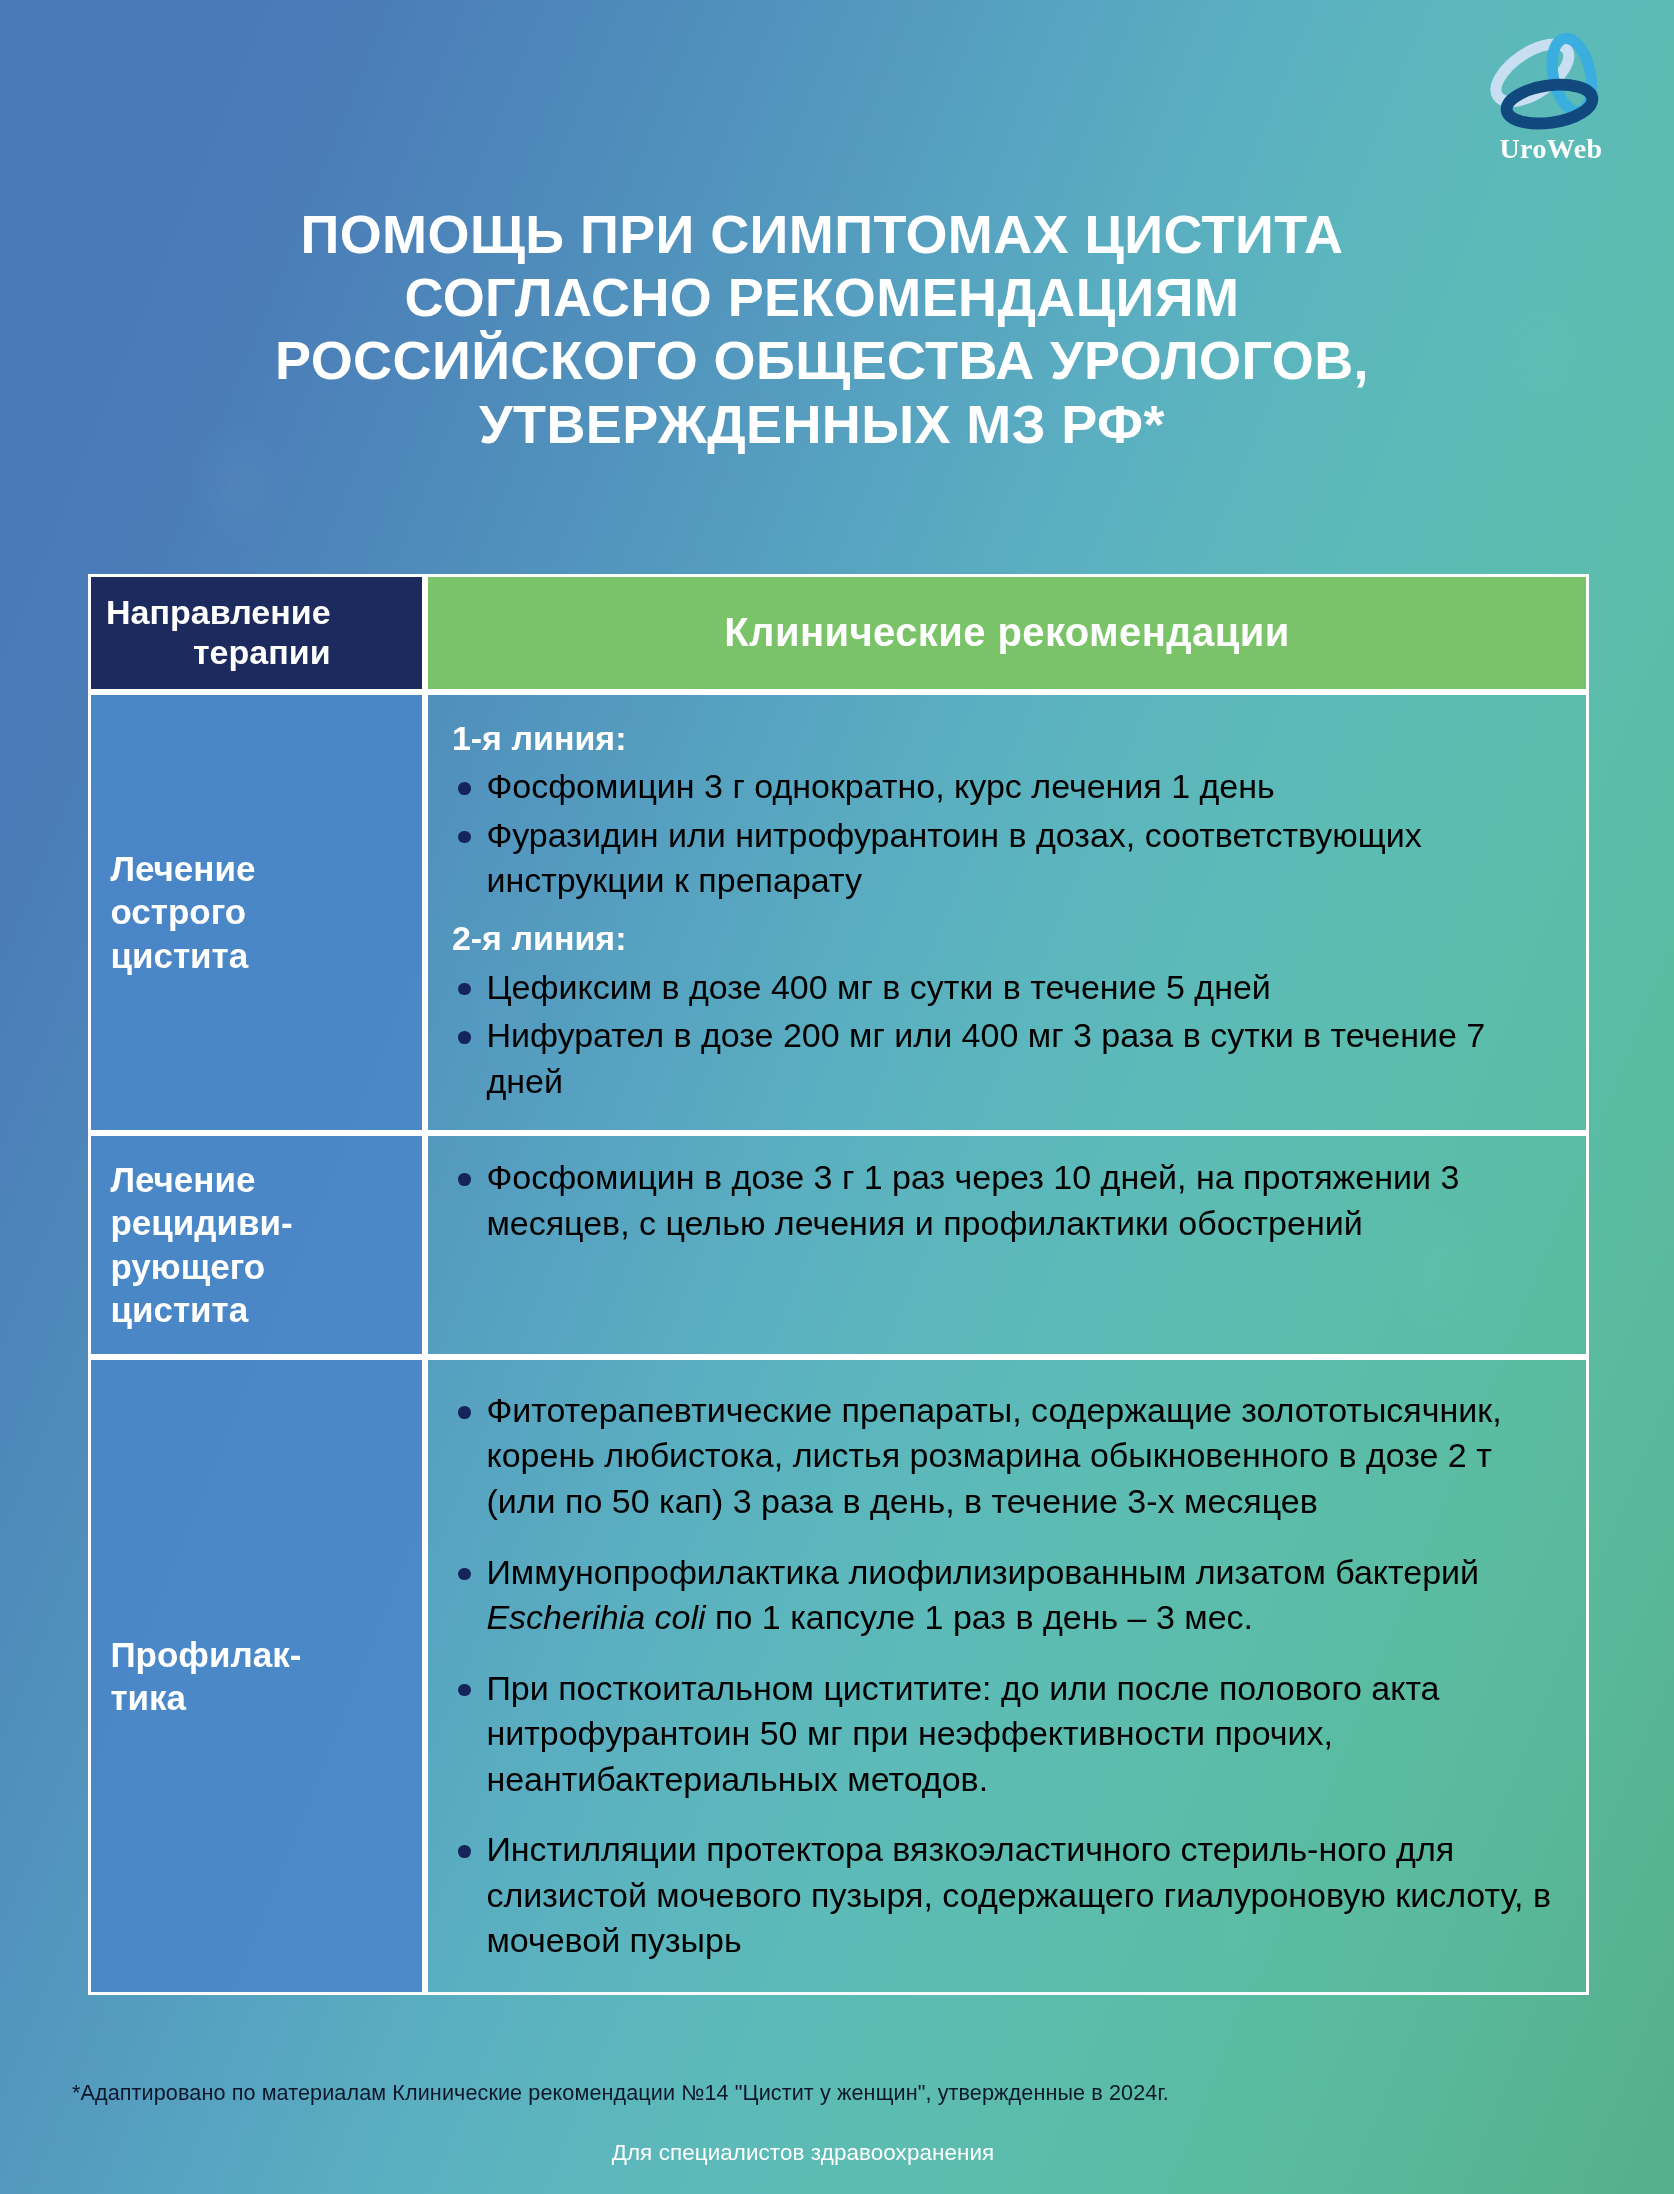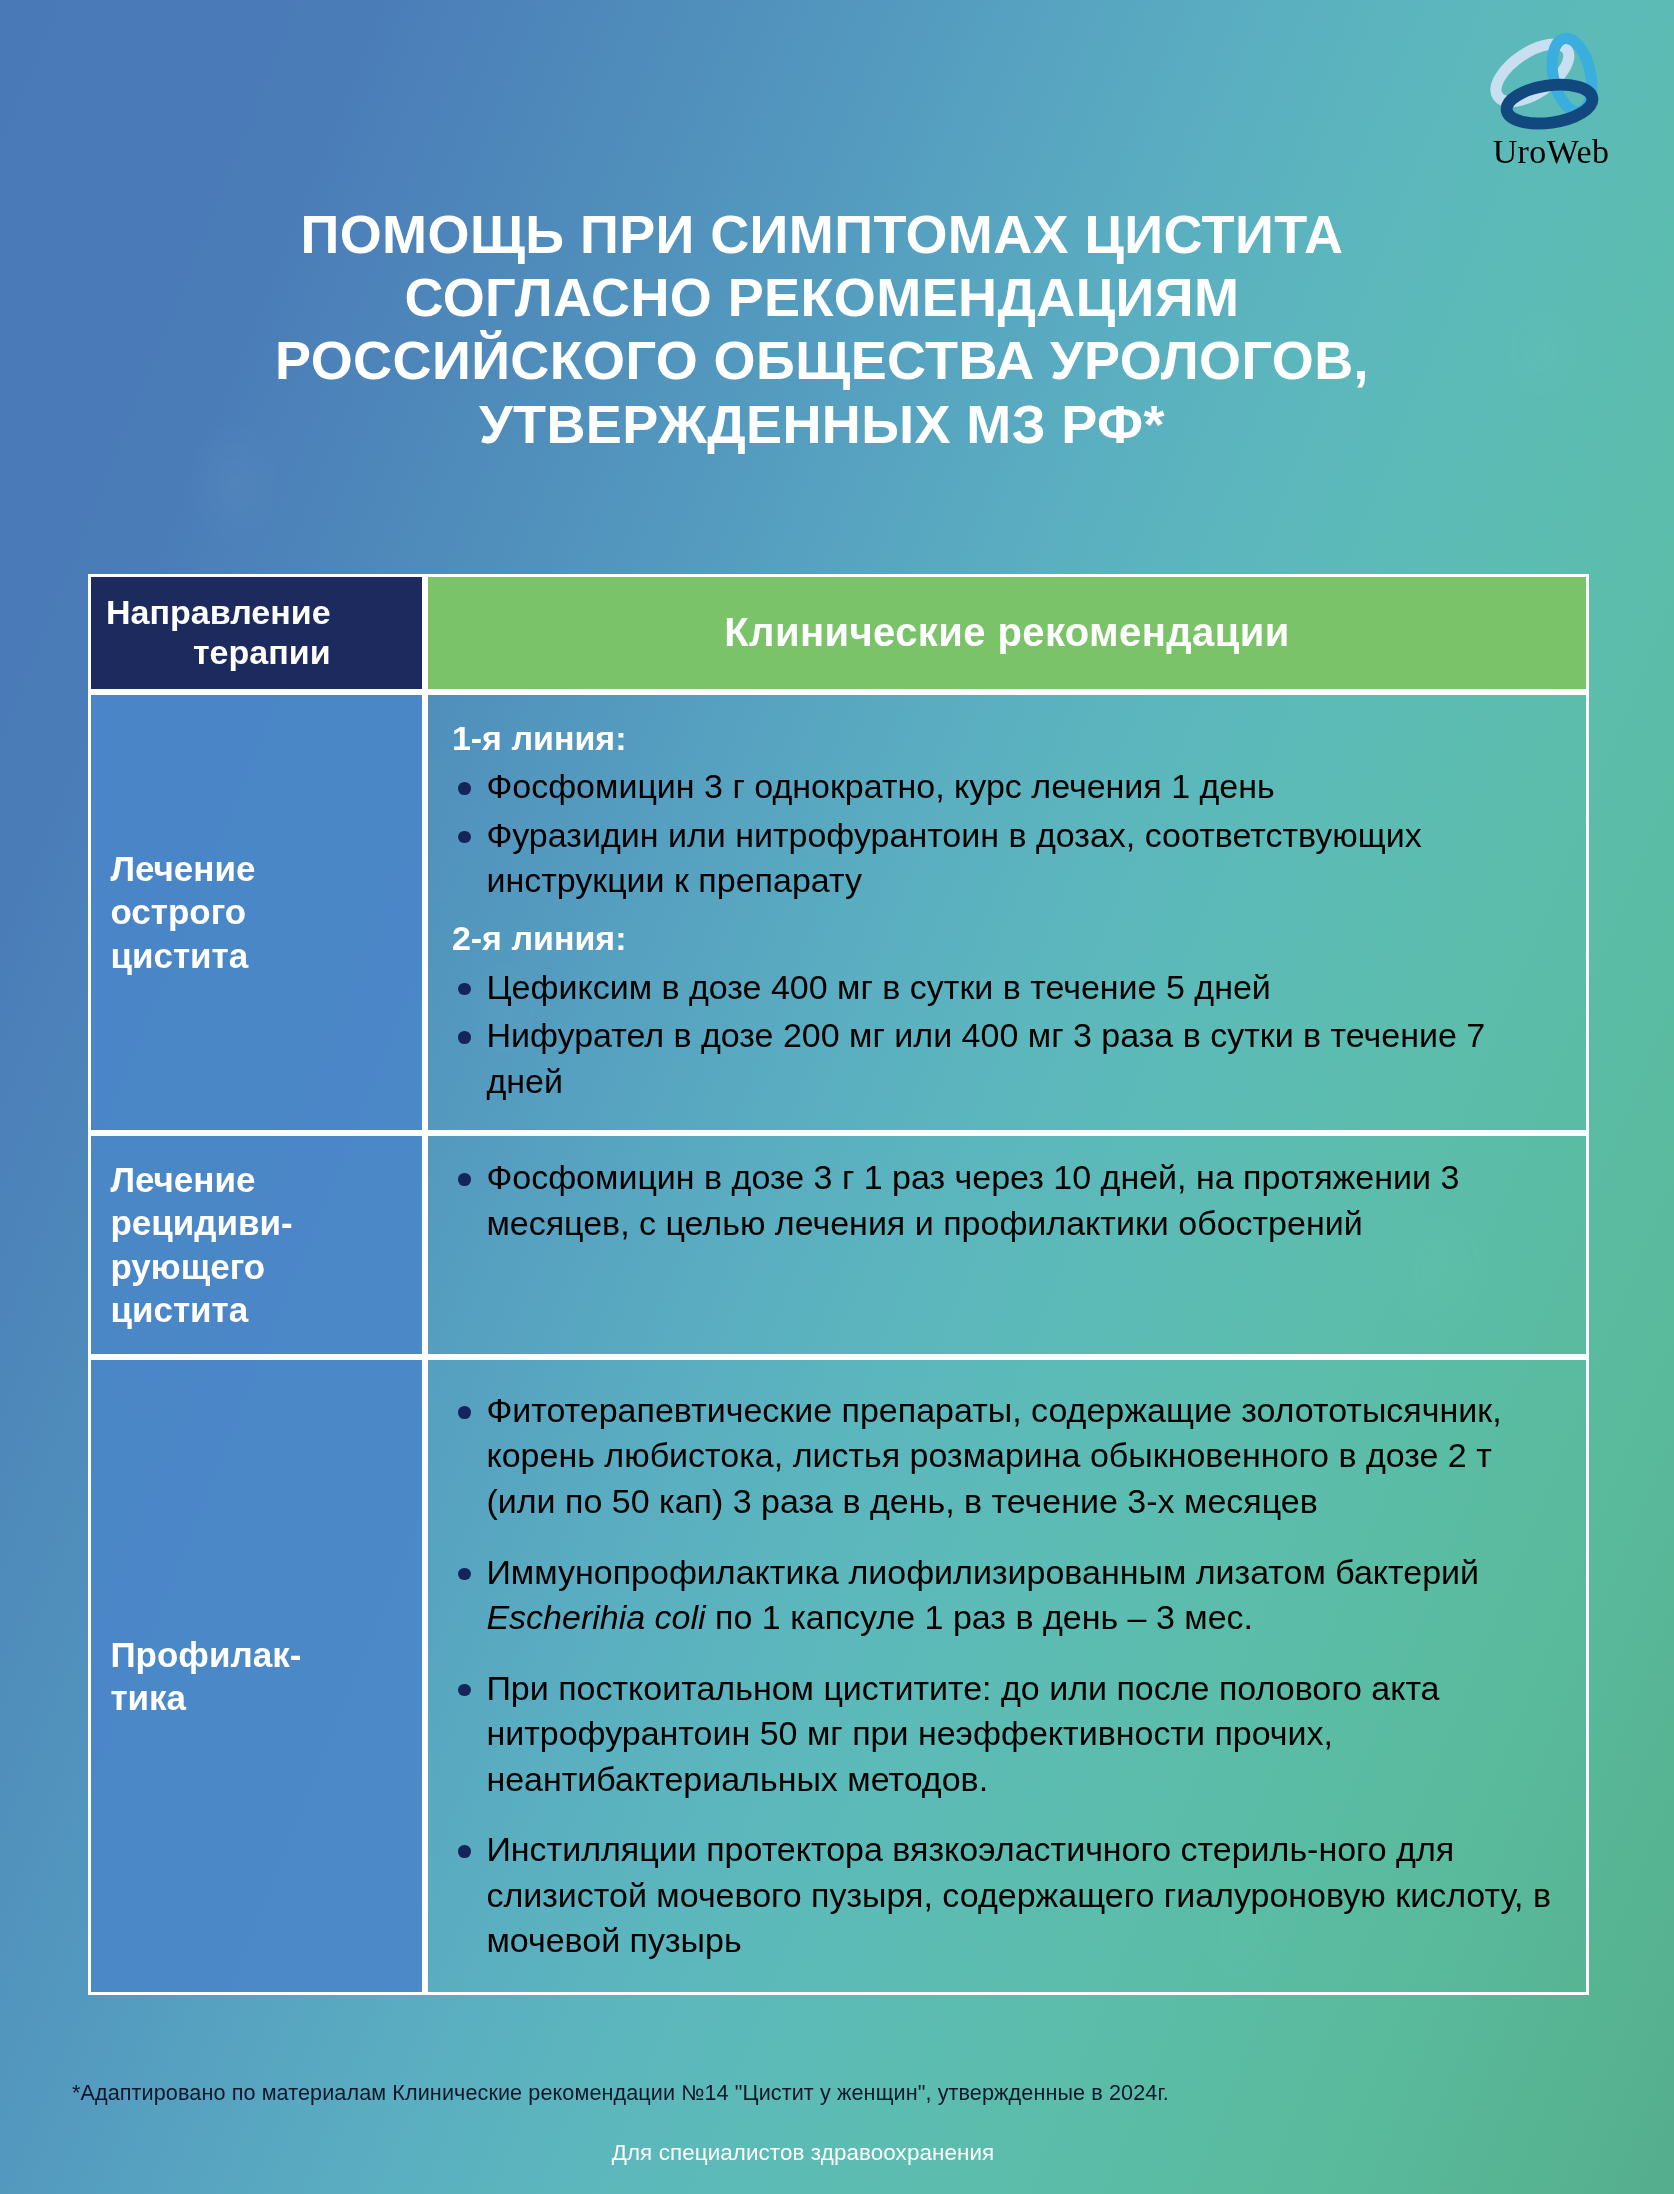--- a/index.html
+++ b/index.html
@@ -64,25 +64,26 @@
     position:absolute;
     top:28px;
     right:51px;
     width:146px;
     height:149px;
     text-align:center;
   }
   .logo svg { display:block; }
   .logo-word {
     font-family:"Liberation Serif", serif;
-    font-size:34px;
-    color:#000000;
+    font-size:28px;
+    color:#ffffff;
     letter-spacing:0.4px;
     margin-top:-7.5px;
     white-space:nowrap;
+    font-weight:bold;
   }
 
   
   .title {
     position:absolute;
     top:203px;
     left:0;
     width:1644px;
     text-align:center;
     color:#ffffff;

